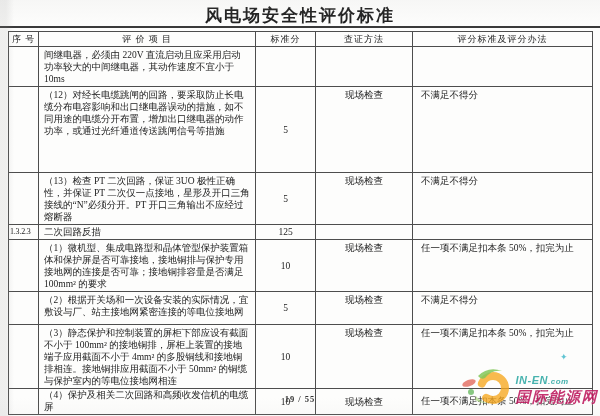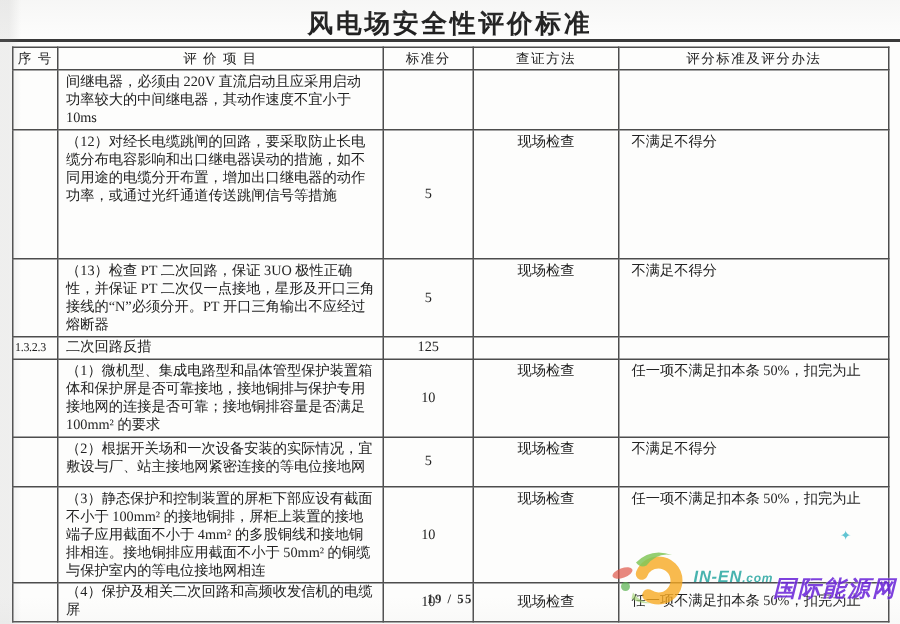--- a/index.html
+++ b/index.html
@@ -39,25 +39,25 @@
   tr.r7 { height:19px; } tr.r7 td { vertical-align:middle; padding-top:0; }
   .footer-page {
     position:absolute; left:0; top:394px; width:600px; text-align:center;
     font-size:8.5px; font-weight:bold; letter-spacing:1px; color:#333;
   }
   .watermark {
     position:absolute; right:2px; bottom:2px; z-index:6;
     display:flex; align-items:center; gap:2px; opacity:.88;
     font-family:"Liberation Sans","DejaVu Sans",sans-serif;
   }
-  .wm-text { display:flex; flex-direction:row; line-height:1; font-style:italic; }
+  .wm-text { display:flex; flex-direction:column; line-height:1; font-style:italic; }
   .wm-site { font-size:11px; font-weight:bold; color:#2fa9a4; letter-spacing:.5px; }
   .wm-site .suffix { font-size:8px; }
-  .wm-name { font-size:15px; font-weight:bold; color:#6d28d9; letter-spacing:1.5px; margin-top:5px;
-             text-shadow:0 0 1px #fff; }
+  .wm-name { font-size:15px; font-weight:bold; color:#be185d; letter-spacing:1.5px; margin-top:5px;
+             text-shadow:0 0 1px #fff;font-family:Liberation Mono, monospace; }
   .sparkle { position:absolute; left:560px; top:352px; z-index:6; font-size:9px; color:#3bb7c9; opacity:.8; }
 </style>
 </head>
 <body>
 
 <div class="scan-tint"></div>
 
 <div class="page-title">风电场安全性评价标准</div>
 <hr class="title-rule">
 

